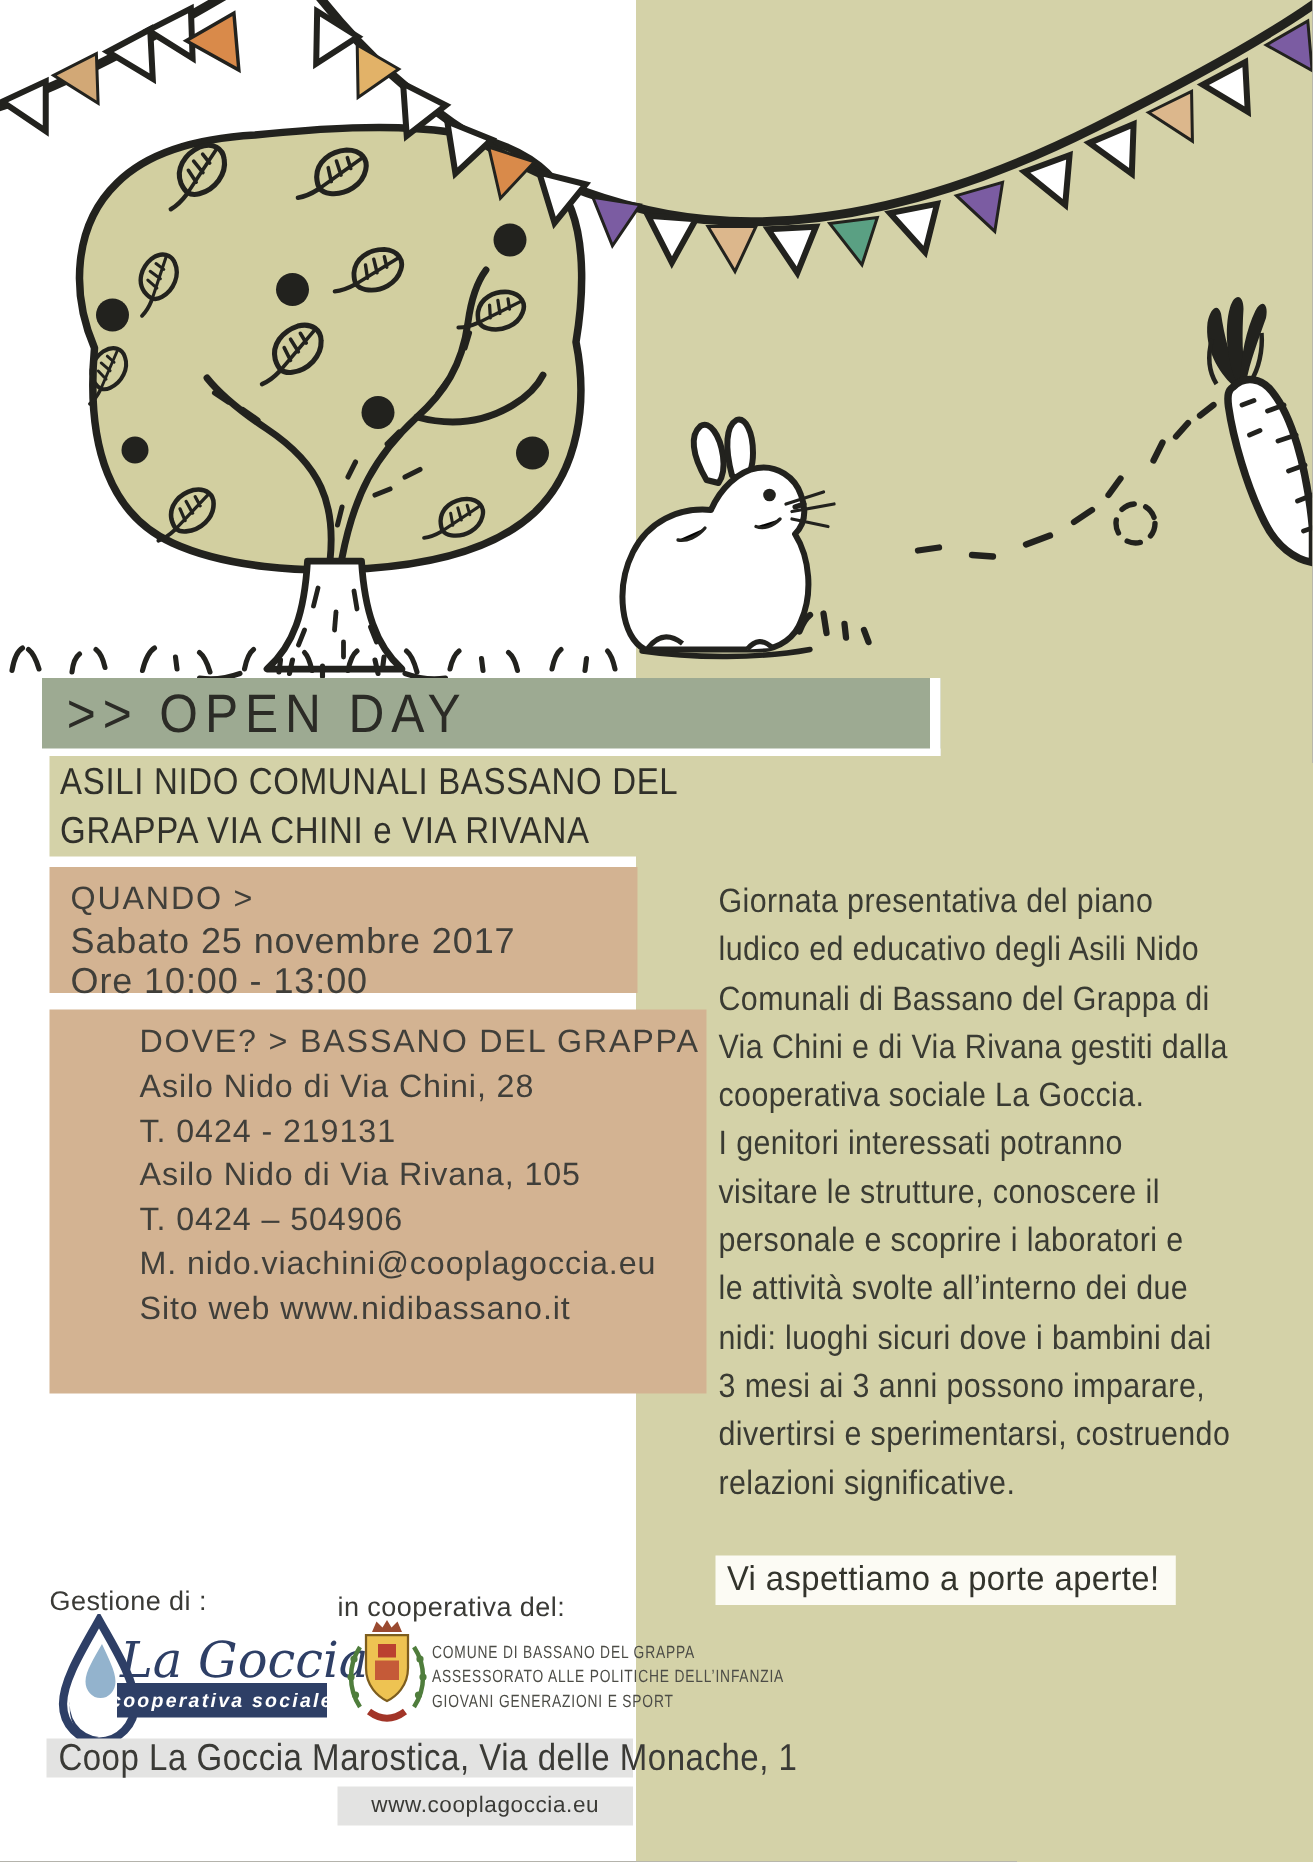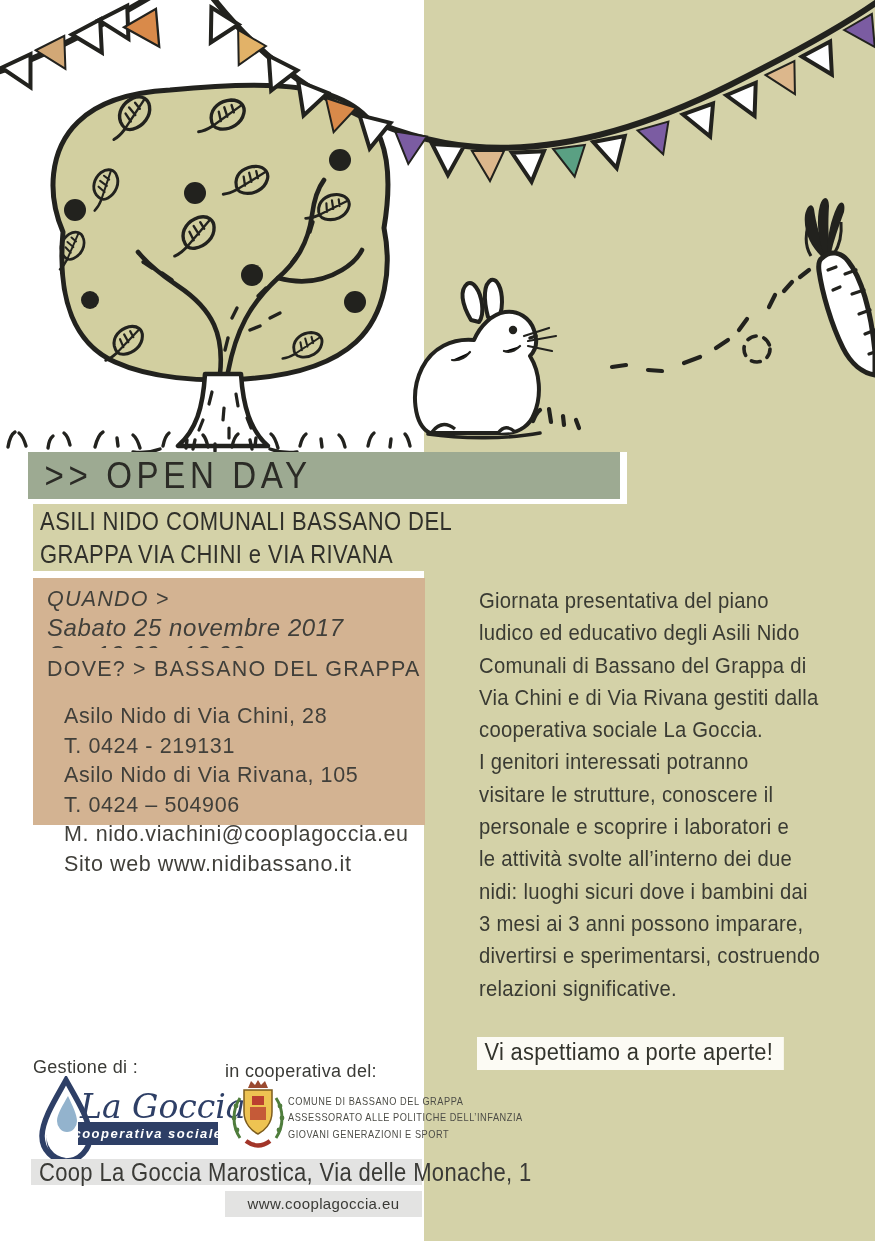--- a/index.html
+++ b/index.html
@@ -29,32 +29,32 @@
   }
   #subtitle-block .st{
     margin:0;padding-left:8px;font-size:25px;font-weight:400;color:#30302a;
     letter-spacing:.5px;white-space:pre;line-height:33px;
     transform:scaleX(.88);transform-origin:left top;
   }
   #subtitle-block .st:first-child{padding-top:2px;}
 
   
   .tan-box{background:#d3b392;color:#403f3a;}
-  #when-box{left:33px;top:578px;width:392px;height:84px;font-style:italic;}
-  #where-box{left:33px;top:648px;width:392px;height:177px;}
+  #when-box{left:33px;top:578px;width:392px;height:84px;}
+  #where-box{left:33px;top:673px;width:392px;height:256px;padding-left:46px;}
   .tan-box .bx-head{
     margin:0;padding:8px 0 0 14px;font-size:21.5px;font-weight:400;
     letter-spacing:1.2px;line-height:27px;white-space:pre;
   }
   #when-box .bx-body{
     margin:0;padding:1px 0 0 14px;font-size:24px;letter-spacing:.6px;
     line-height:27px;white-space:pre;
   }
   #where-box .bx-body{
-    margin:17px;padding:2px 0 0 14px;font-size:21.5px;letter-spacing:.6px;
+    margin:0;padding:2px 0 0 14px;font-size:21.5px;letter-spacing:.6px;
     line-height:29.6px;white-space:pre;
   }
 
   
   #description{
     left:479px;top:585px;width:396px;font-size:22.5px;color:#3a3b33;
     line-height:32.3px;letter-spacing:.3px;white-space:pre;
     transform:scaleX(.9);transform-origin:left top;
   }
   

